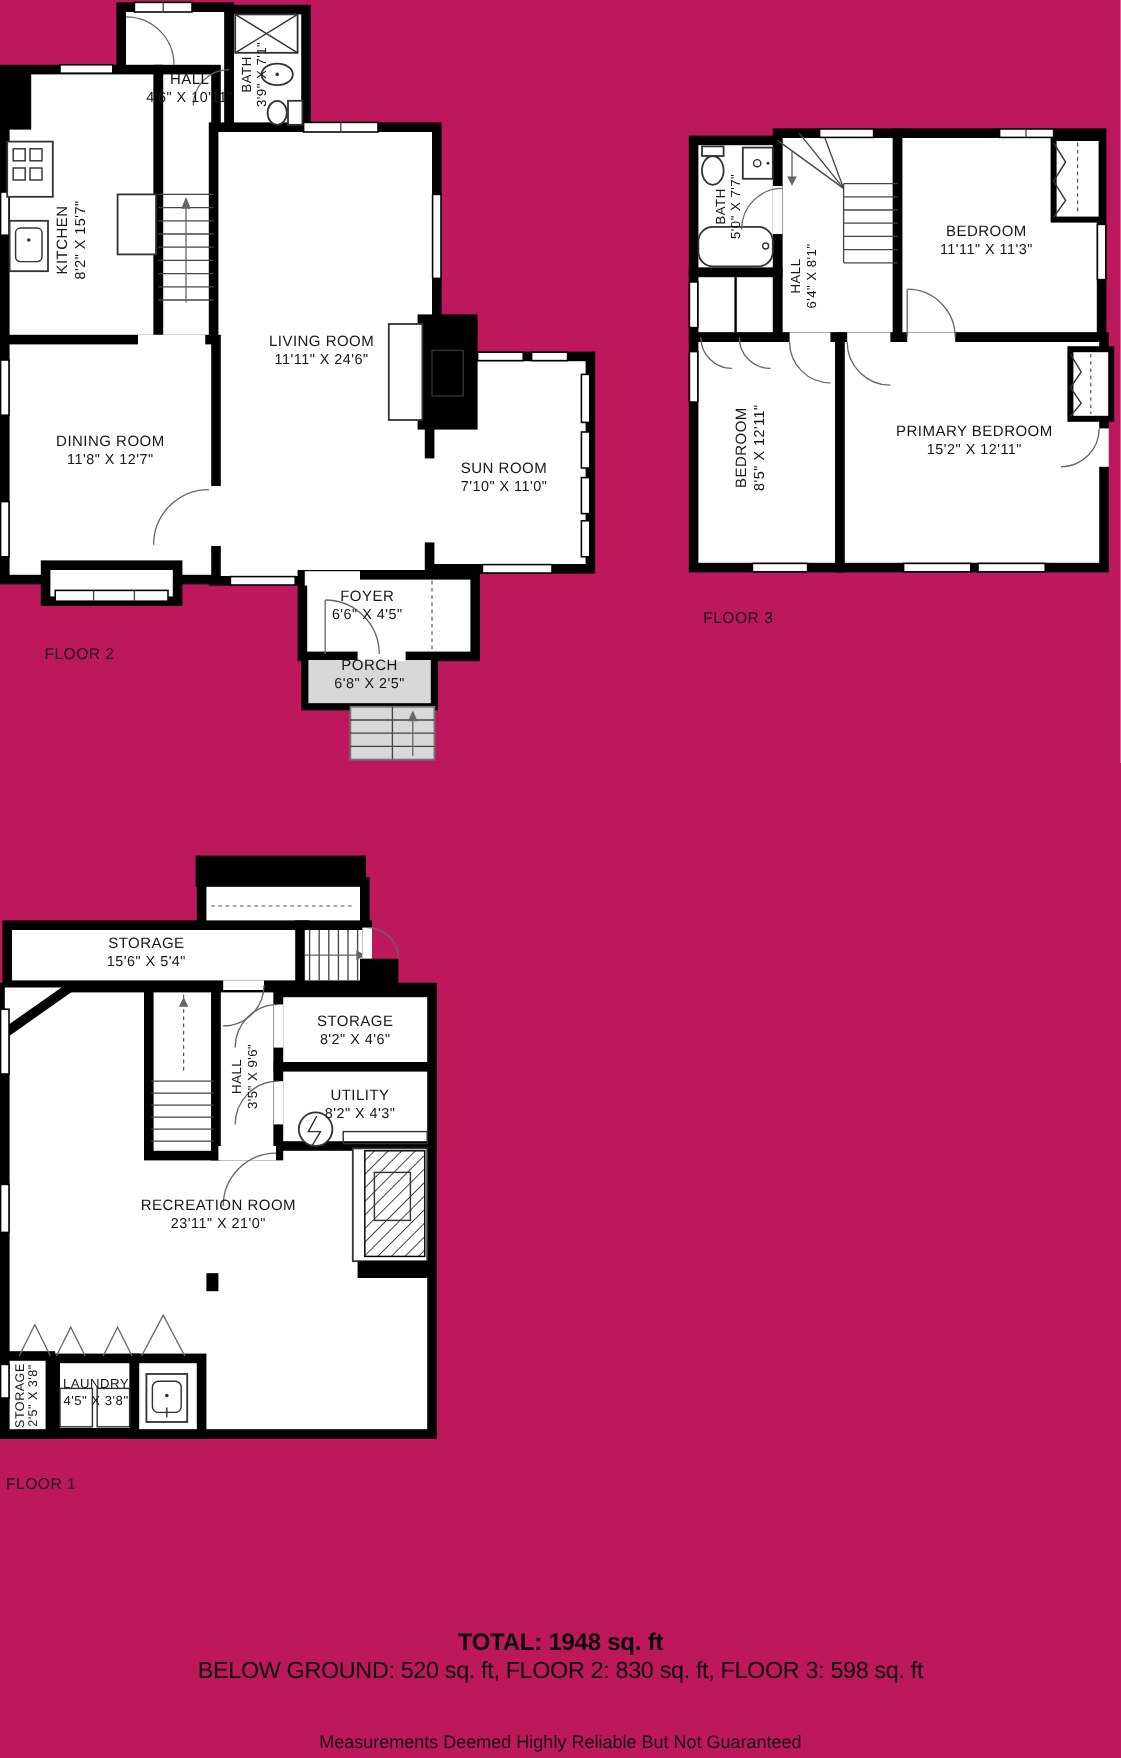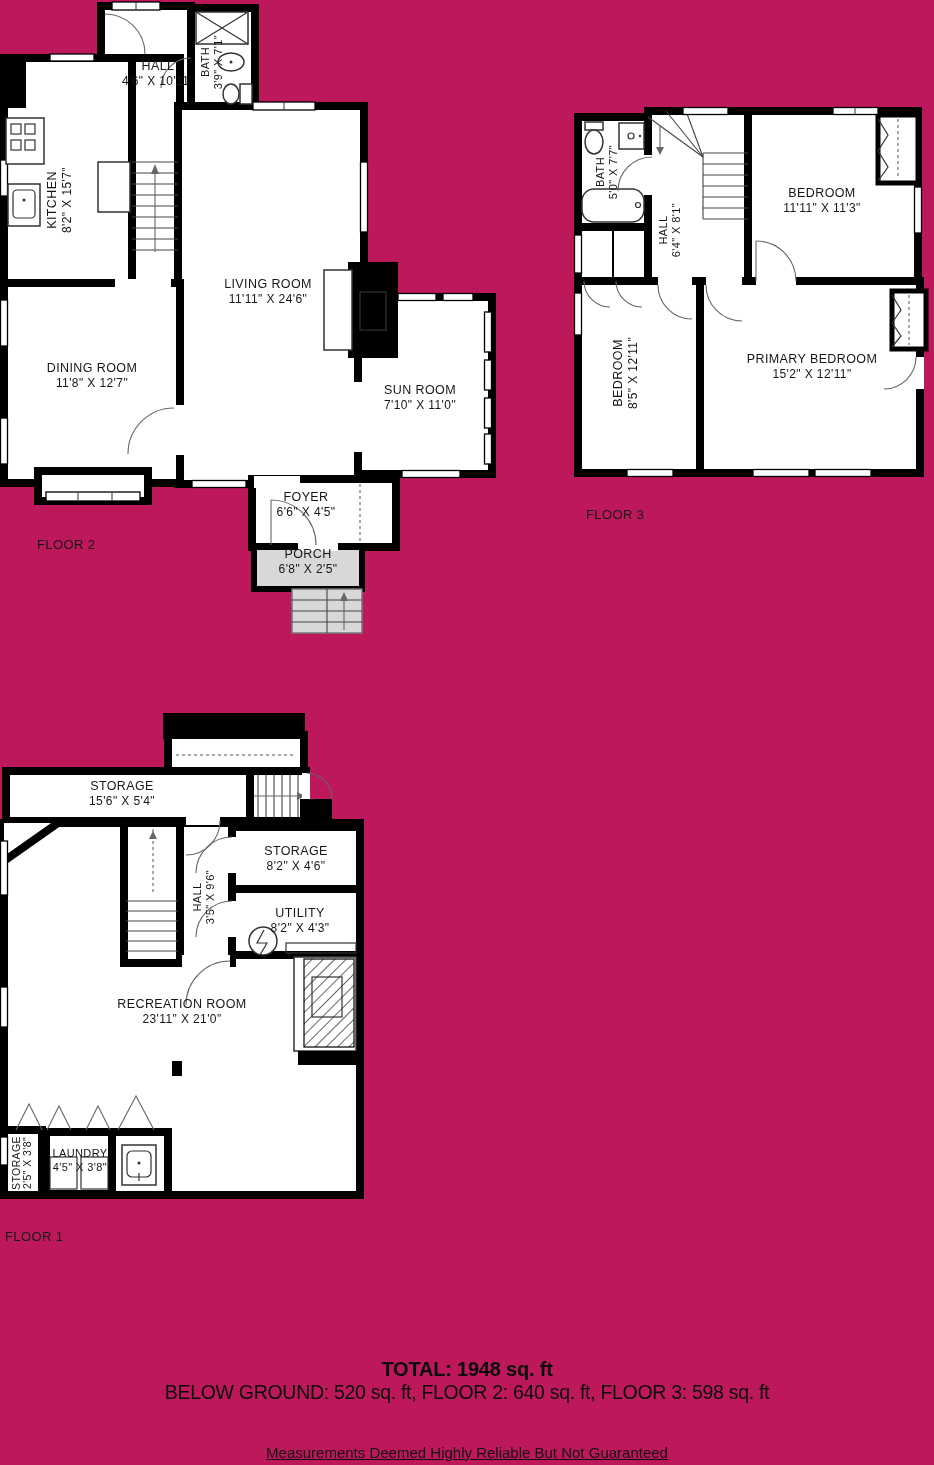--- a/index.html
+++ b/index.html
@@ -20,21 +20,21 @@
   .lbl{fill:#161616;letter-spacing:0.4px;}
   .s13{font-size:13px;}
   .s125{font-size:12.5px;}
   .s12{font-size:12px;}
   .s11{font-size:11px;}
   .s10{font-size:10.5px;}
   .summary{position:absolute;left:0;top:1334px;width:100%;text-align:center;color:#0a0a0a;margin-top:24px;}
   .summary .l1{font-size:20px;font-weight:bold;line-height:23px;letter-spacing:-0.2px;}
   .summary .l{font-size:19.5px;line-height:22.5px;letter-spacing:-0.3px;}
   .disclaimer{position:absolute;left:0;top:1444px;width:100%;text-align:center;
-              font-size:15px;color:#111;text-decoration:underline;}
+              font-size:15px;color:#111;}
 </style>
 </head>
 <body>
 
 <div class="canvas">
 
   <svg id="floor2-svg" width="500" height="645" viewBox="0 0 500 645">
     <defs>
       <pattern id="hatch2" width="8" height="8" patternUnits="userSpaceOnUse" patternTransform="rotate(45)">
         <line x1="0" y1="0" x2="0" y2="8" stroke="#000" stroke-width="1.2"></line>
@@ -418,17 +418,17 @@
     </g>
     <g>
       <text class="lbl s11" x="80" y="452" text-anchor="middle">LAUNDRY</text>
       <text class="lbl s11" x="80" y="466" text-anchor="middle">4'5" X 3'8"</text>
     </g>
     <text class="lbl s13" x="5" y="536">FLOOR 1</text>
   </svg>
 
   <div class="summary">
     <div class="l1">TOTAL: 1948 sq. ft</div>
-    <div class="l">BELOW GROUND: 520 sq. ft, FLOOR 2: 640 sq. ft, FLOOR 3: 598 sq. ft</div>
+    <div class="l">BELOW GROUND: 520 sq. ft, FLOOR 2: 830 sq. ft, FLOOR 3: 598 sq. ft</div>
   </div>
   <div class="disclaimer">Measurements Deemed Highly Reliable But Not Guaranteed</div>
 
 </div>
 
 </body></html>

